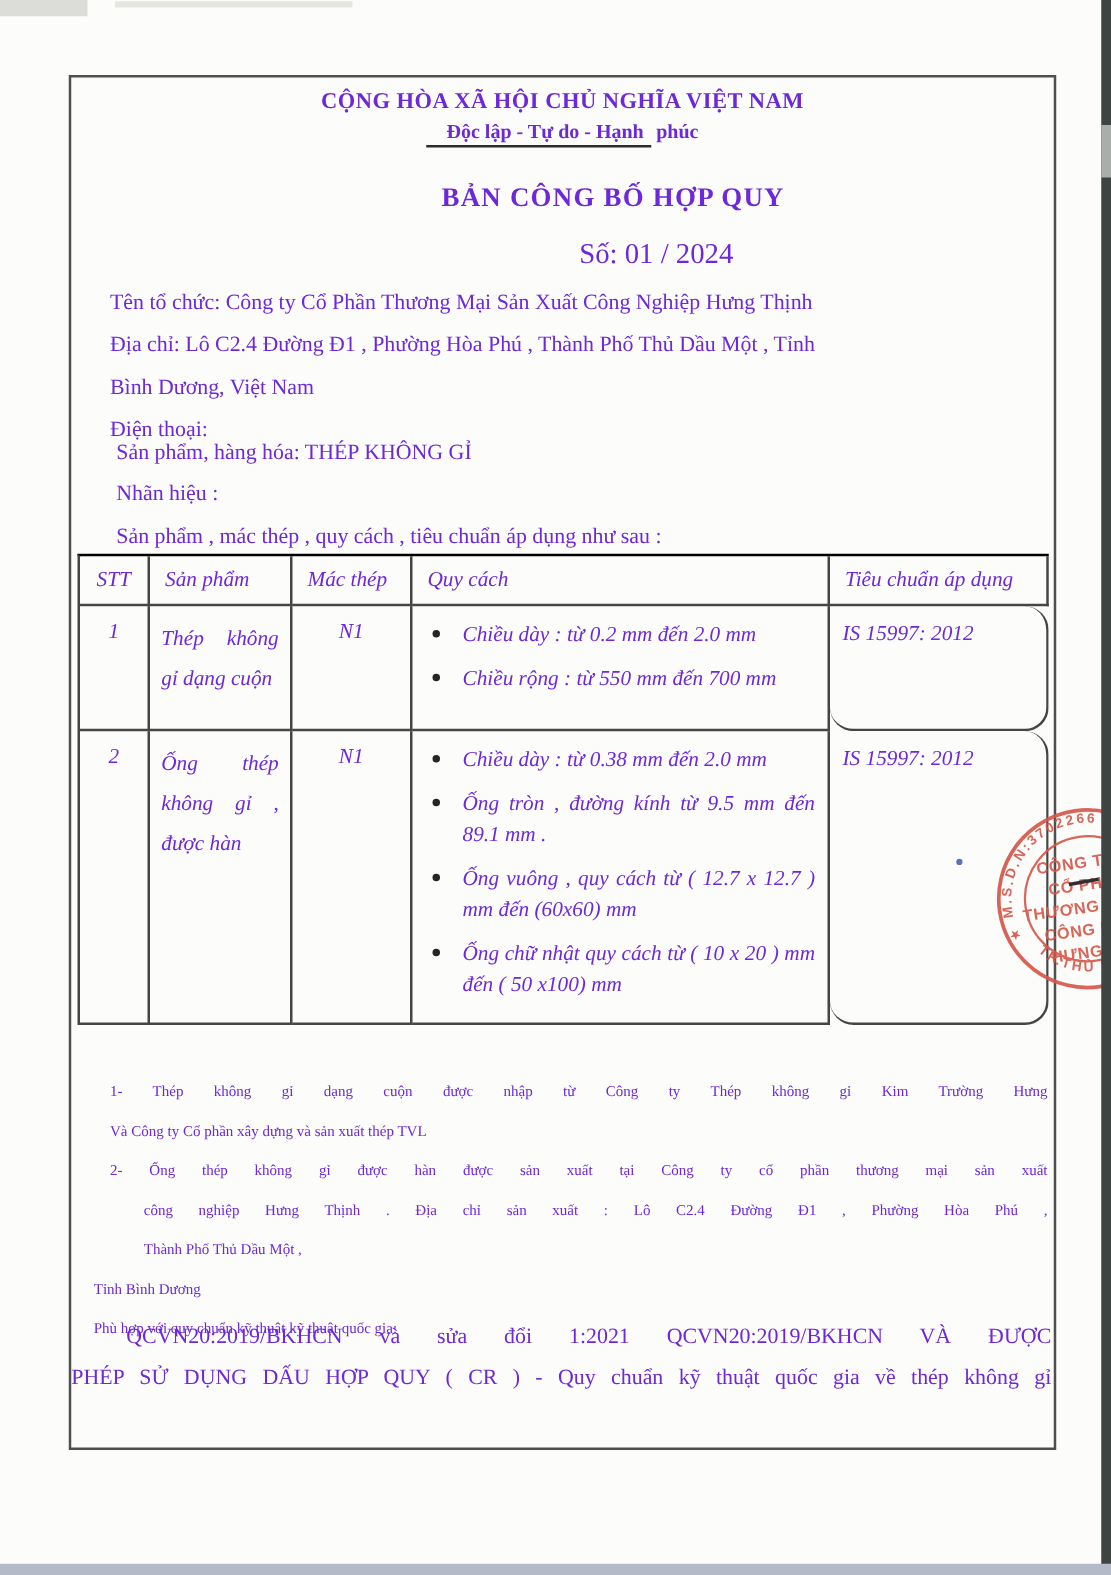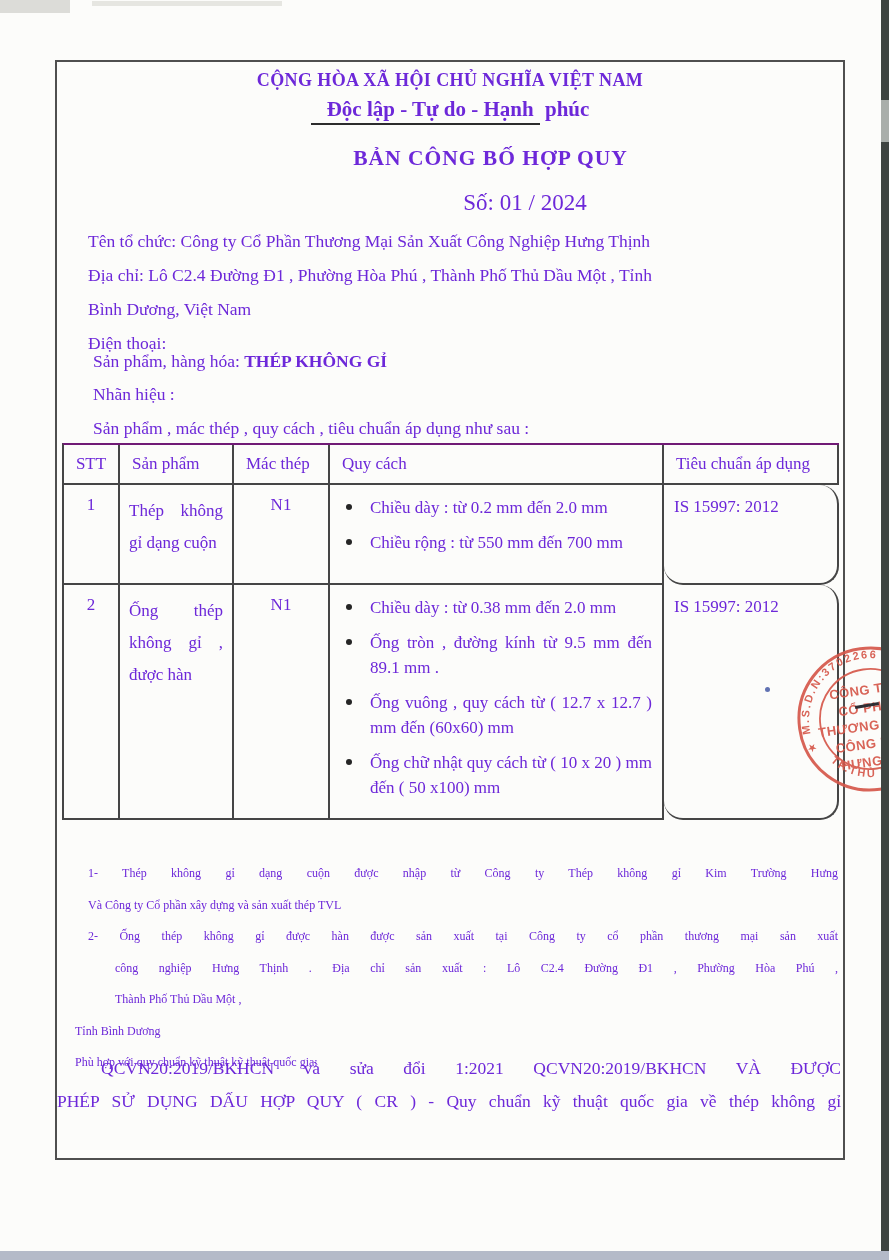--- a/index.html
+++ b/index.html
@@ -22,38 +22,38 @@
   .ink-speck-blue { left:765px; top:687px; width:5px; height:5px; border-radius:50%; background:#3a4fa0; opacity:.8; }
   .ink-mark-dash { left:855px; top:704px; width:24px; height:3px; background:#2e2e33; transform:rotate(-10deg); }
 
   
   .frame { left:55px; top:60px; width:790px; height:1100px; border:2px solid #4f4f4f; }
 
   
   .nat-header { left:55px; top:70px; width:790px; text-align:center;
     font-size:18px; font-weight:bold; letter-spacing:.4px; }
   .motto { left:55px; top:97px; width:790px; text-align:center;
-    font-size:21px; font-weight:bold; }
+    font-size:16px; font-weight:bold; }
   .motto-underline { border-bottom:2px solid #2c2c2c; padding:0 6px 2px 16px; }
   .title { left:55px; top:146px; width:871px; text-align:center;
     font-size:21.5px; font-weight:bold; letter-spacing:1px; }
   .doc-number { left:55px; top:190px; width:862px; text-align:center; font-size:23px;margin-left:39px; }
 
   
   .org { left:88px; top:224px; width:740px; font-size:17.5px; line-height:34px; }
   .products { left:93px; top:345px; width:730px; font-size:17.5px; line-height:33px; }
-  .product-value { font-weight:bold; }
+  .product-value { font-weight:normal; }
   .table-intro { margin-top:1px; }
 
   
   .doc-table { left:62px; top:443px; width:777px;
     display:grid; grid-template-columns:56px 114px 96px 334px 175px;
     grid-template-rows:40px 100px 235px;
-    border-top:2px solid #701a75; border-left:2px solid #454545;
-    font-size:17px; }
+    border-top:2px solid #000000; border-left:2px solid #454545;
+    font-size:17px;font-style:italic; }
   .cell { border-right:2px solid #454545; border-bottom:2px solid #454545; overflow:hidden; }
   .hcell { display:flex; align-items:center; padding-left:12px; }
   .hcell.center { justify-content:center; padding-left:0; }
   .stt-cell, .grade-cell { text-align:center; padding-top:10px; }
   .product-cell { padding:10px 9px 13px 9px; text-align:justify; line-height:32px; }
   .specs-cell { padding:10px 10px 0 4px; }
   .specs-cell ul { list-style:none; }
   .specs-cell li { position:relative; padding-left:36px; margin-bottom:10px;
     text-align:justify; line-height:25px; }
   .specs-cell li::before { content:""; position:absolute; left:12px; top:9px;

